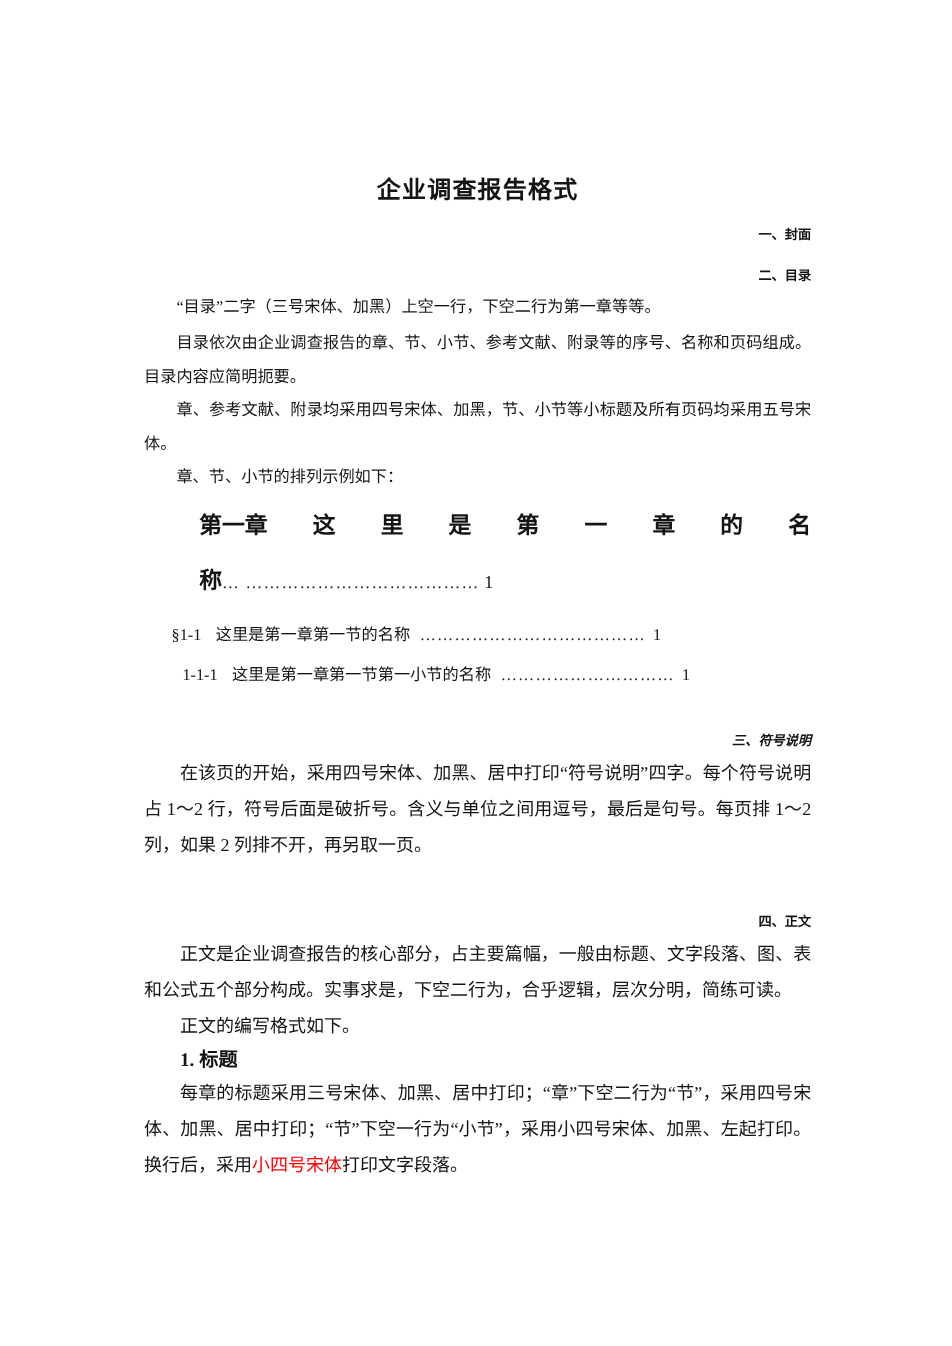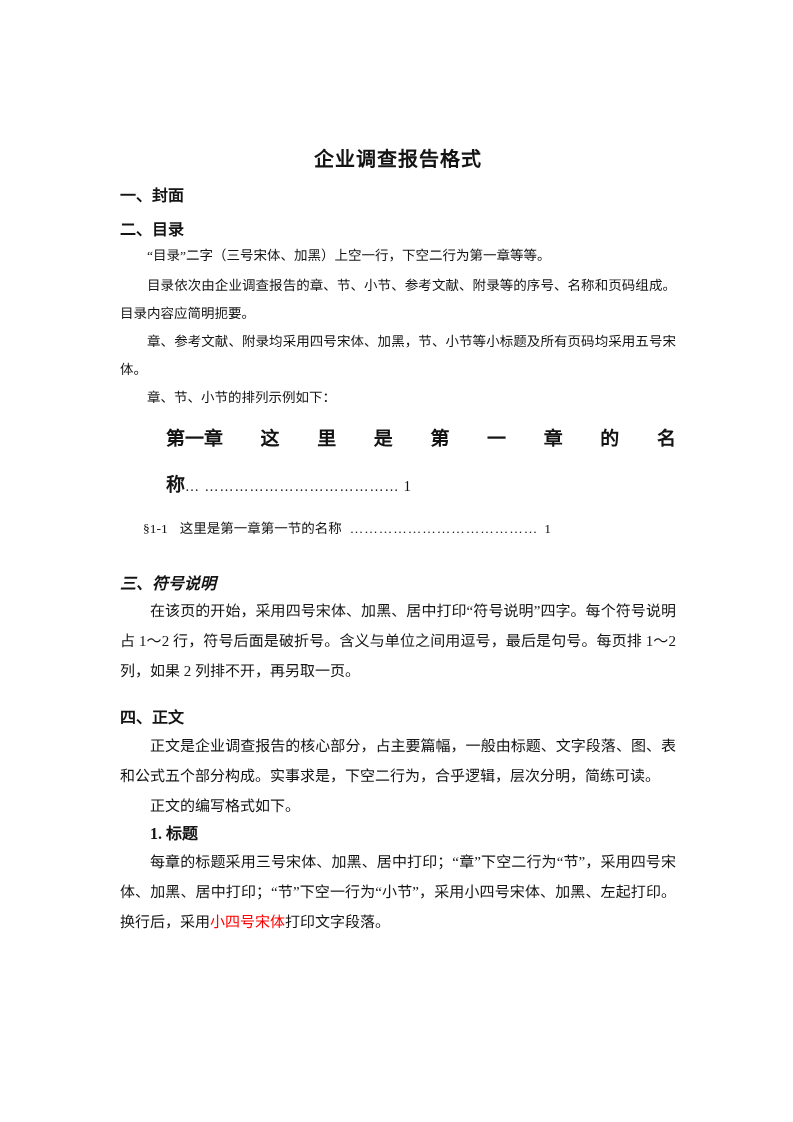--- a/index.html
+++ b/index.html
@@ -18,24 +18,25 @@
     padding: 146px 117px 12px 120px;
   }
   .doc-title {
     text-align: center;
     font-size: 20px;
     font-weight: bold;
     line-height: 26px;
     letter-spacing: 1px;
   }
   .h1 {
-    font-size: 16px;
+    font-size: 11px;
     font-weight: bold;
     line-height: 24px;
     margin-top: 10px;
+    text-align: right;
   }
   .h1.first { margin-top: 12px; }
   .cover-body {
     font-size: 13.5px;
     line-height: 24px;
     text-indent: 1em;
   }
   .para-sm {
     font-size: 13.5px;
     line-height: 28px;
@@ -81,21 +82,21 @@
     font-size: 13.5px;
     line-height: 34px;
     white-space: nowrap;
   }
   .toc-entry.level2 { margin-left: 23px; margin-top: 2px; }
   .toc-entry.level3 { margin-left: 32px; }
   .toc-entry .label { margin-right: 12px; }
   .toc-entry .dots { letter-spacing: 1px; color: #222; margin-left: 8px; }
   .toc-entry .pgnum { padding-left: 6px; }
   .h1.symbols { margin-top: 26px; font-style: italic; }
-  .h1.bodytext { margin-top: 21px; font-family: Liberation Mono, monospace; }
+  .h1.bodytext { margin-top: 37px; }
   .h2 {
     font-size: 16px;
     font-weight: bold;
     line-height: 26px;
     margin-left: 30px;
   }
   .red { color: #ff0000; }
 </style>
 </head>
 <body>
@@ -126,20 +127,23 @@
     </div>
     <div class="chapter-line2">
       <span>称</span><span class="dots">… …………………………………</span><span class="pgnum">1</span>
     </div>
   </div>
 
   <div class="toc-entry level2">
     <span class="label">§1-1</span><span>这里是第一章第一节的名称</span><span class="dots">…………………………………</span><span class="pgnum">1</span>
   </div>
 
+  <div class="toc-entry level3">
+    <span class="label">1-1-1</span><span>这里是第一章第一节第一小节的名称</span><span class="dots">…………………………</span><span class="pgnum">1</span>
+  </div>
 
   <div class="h1 symbols">三、符号说明</div>
   <div class="para-lg">在该页的开始，采用四号宋体、加黑、居中打印“符号说明”四字。每个符号说明占 1～2 行，符号后面是破折号。含义与单位之间用逗号，最后是句号。每页排 1～2 列，如果 2 列排不开，再另取一页。</div>
 
   <div class="h1 bodytext">四、正文</div>
   <div class="para-lg">正文是企业调查报告的核心部分，占主要篇幅，一般由标题、文字段落、图、表和公式五个部分构成。实事求是，下空二行为，合乎逻辑，层次分明，简练可读。</div>
   <div class="para-lg">正文的编写格式如下。</div>
   <div class="h2">1. 标题</div>
   <div class="para-lg"><span>每章的标题采用三号宋体、加黑、居中打印；“章”下空二行为“节”，采用四号宋体、加黑、居中打印；“节”下空一行为“小节”，采用小四号宋体、加黑、左起打印。换行后，采用</span><span class="red">小四号宋体</span><span>打印文字段落。</span></div>
 

